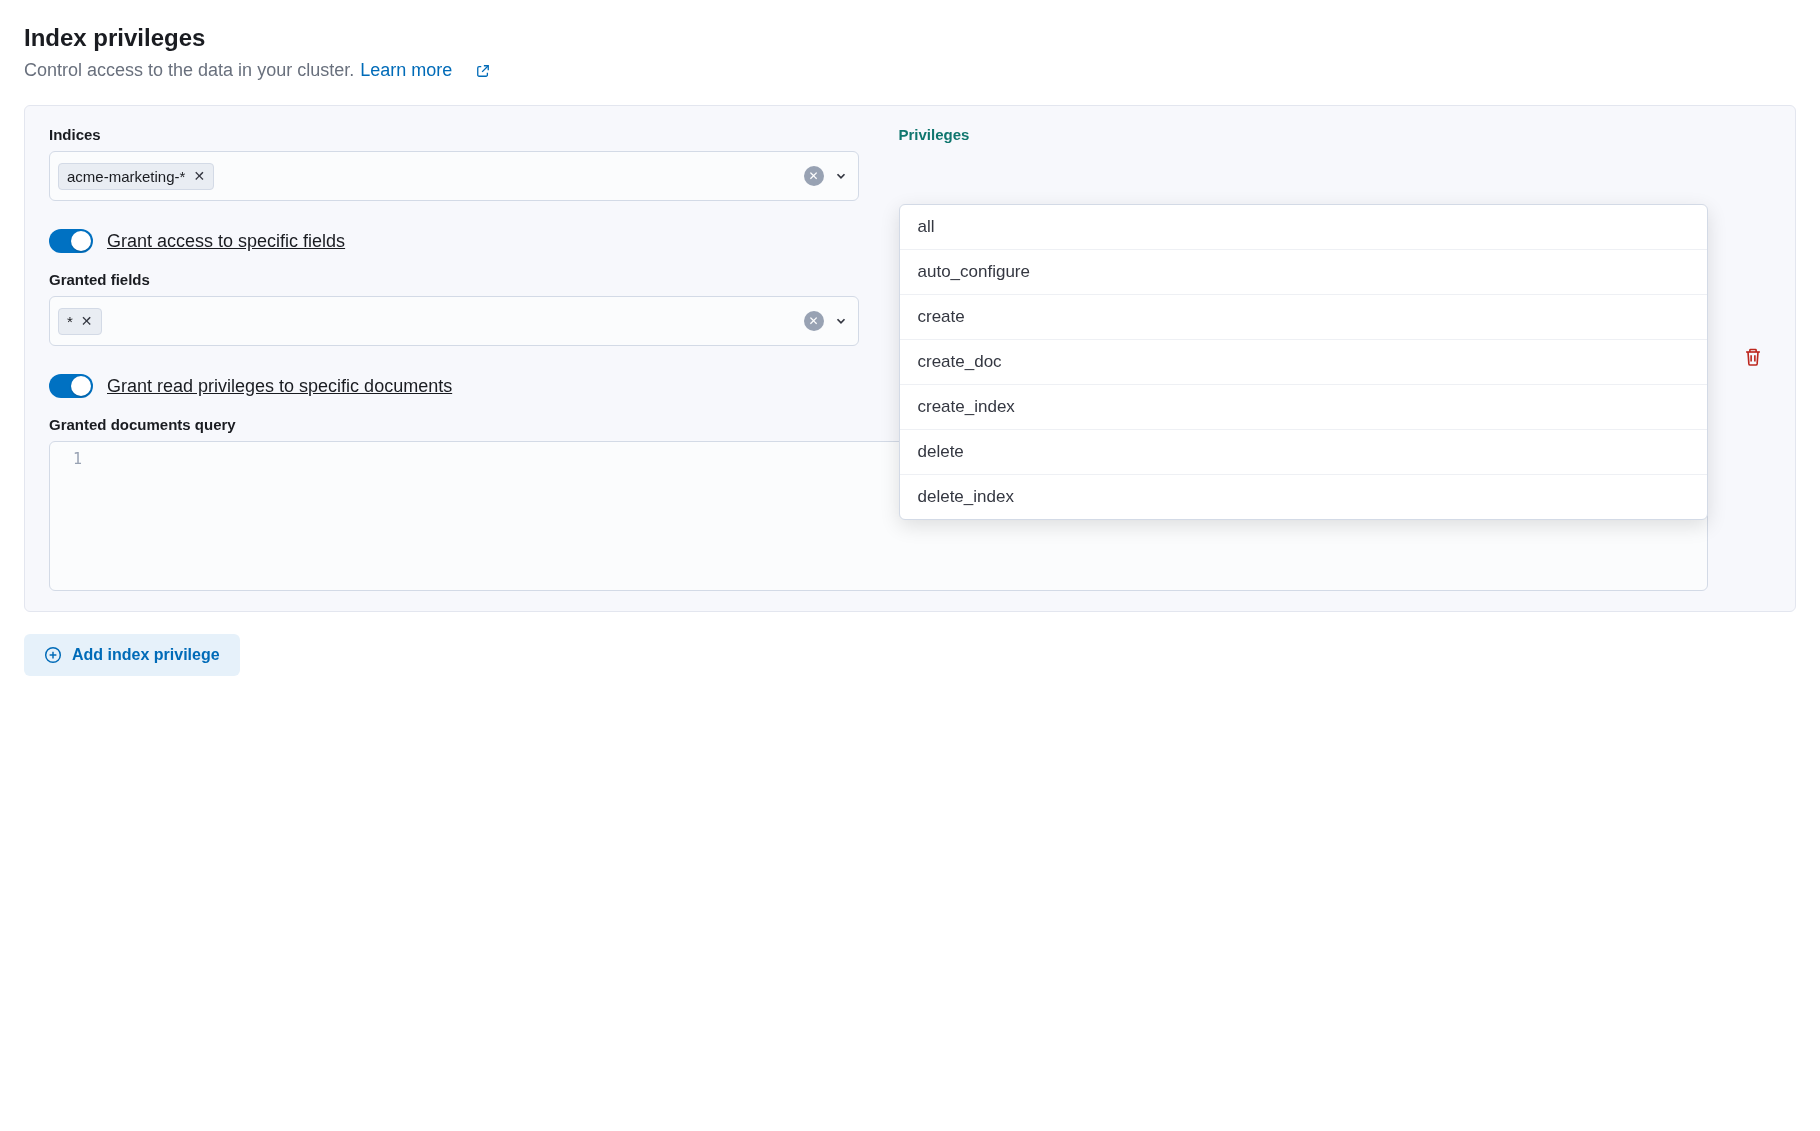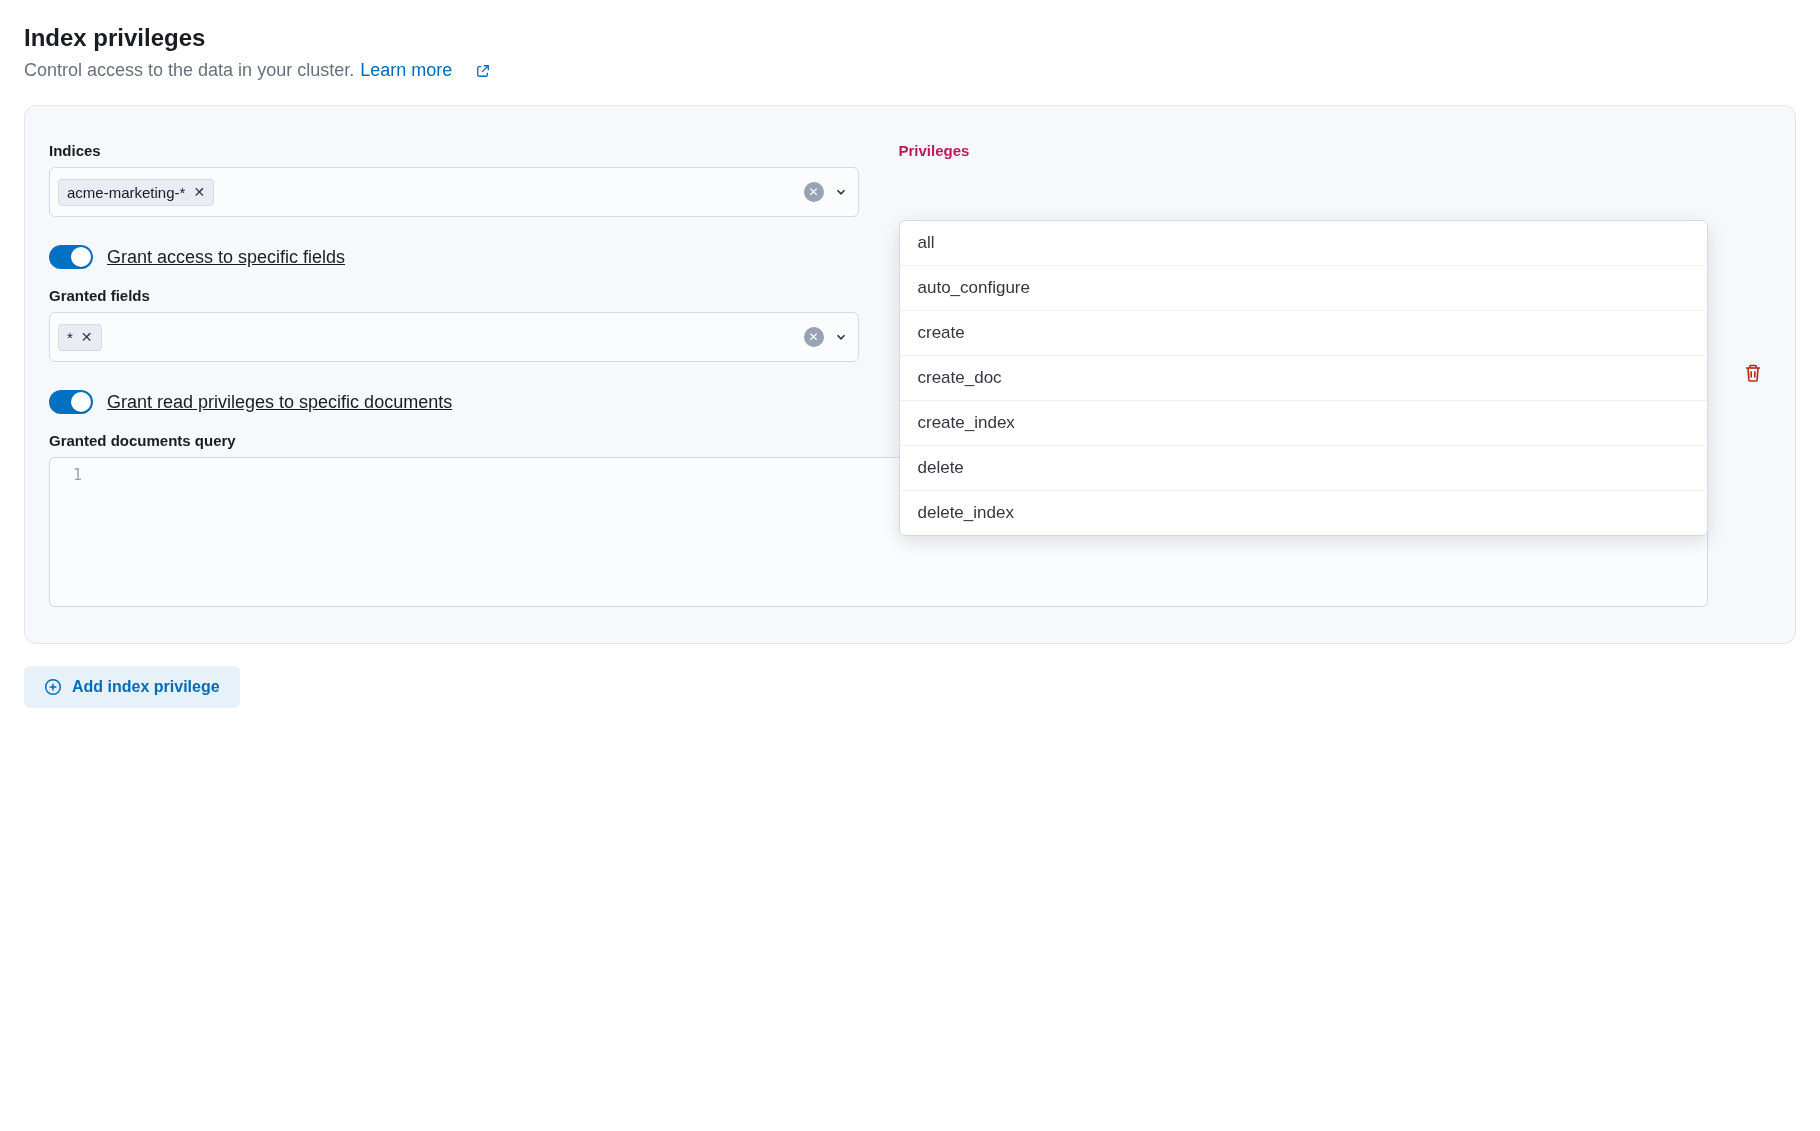--- a/index.html
+++ b/index.html
@@ -26,22 +26,22 @@
       color: #006bb8;
       font-weight: 400;
       text-decoration: none;
       display: inline-flex;
       align-items: center;
       gap: 24px;
     }
     .panel {
       background: #f7f8fc;
       border: 1px solid #e3e6ef;
-      border-radius: 12px;
-      padding: 36px 24px;
+      border-radius: 6px;
+      padding: 20px 24px;
       display: flex;
       gap: 27px;
       align-items: flex-start;
       position: relative;
     }
     .panel-main {
       flex: 1;
     }
     .cols {
       display: flex;
@@ -49,21 +49,21 @@
     }
     .col { flex: 1; position: relative; }
     .field-label {
       font-size: 15px;
       font-weight: 700;
       color: #1a1c21;
       margin-bottom: 8px;
       display: block;
     }
     .field-label.active {
-      color: #be185d;
+      color: #0f766e;
     }
     .combo {
       background: #fbfcfd;
       border: 1px solid #d3dae6;
       border-radius: 6px;
       height: 50px;
       display: flex;
       align-items: center;
       padding: 0 8px;
       gap: 8px;

